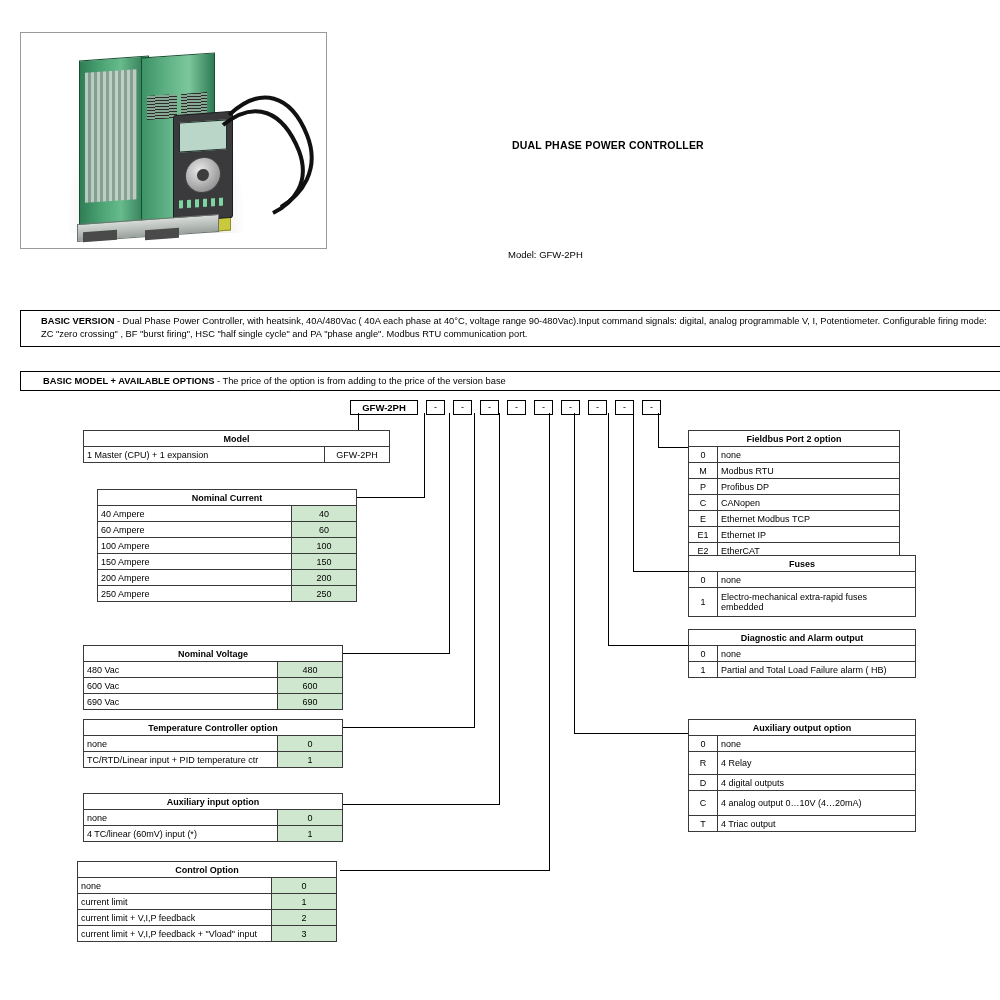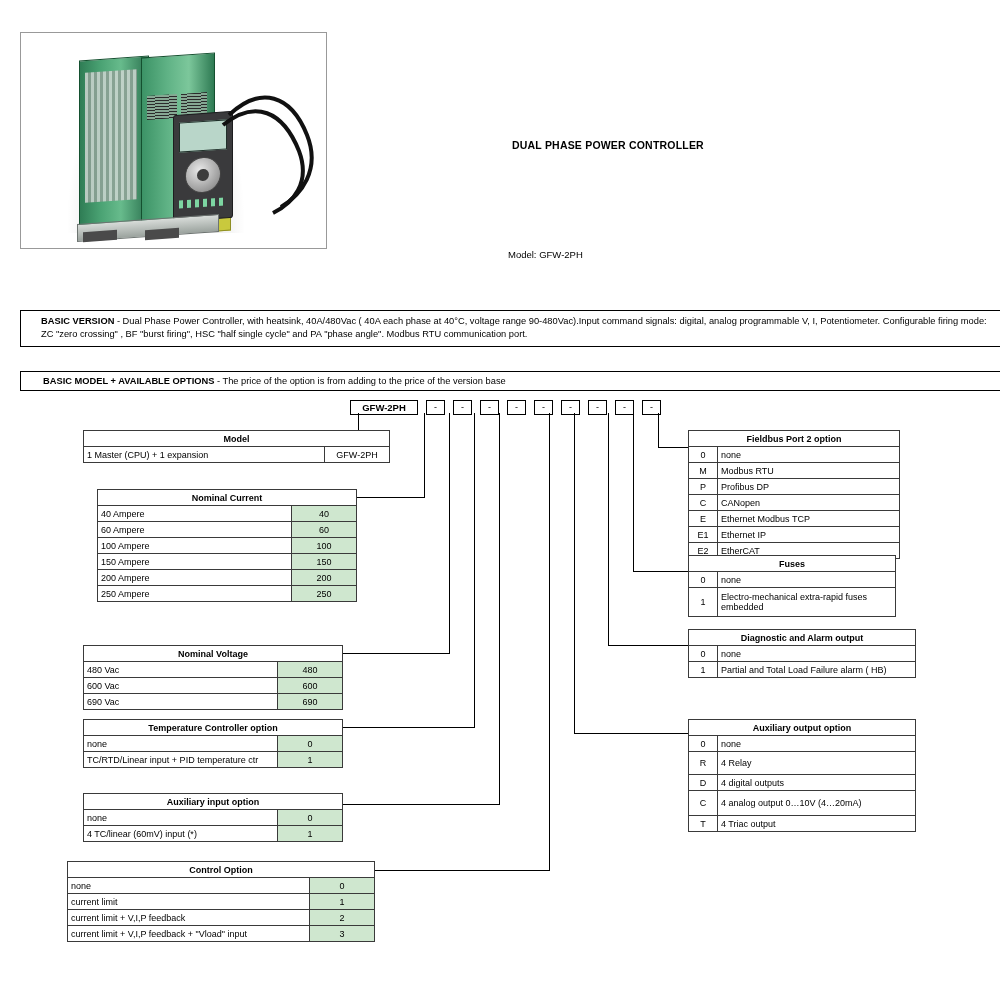--- a/index.html
+++ b/index.html
@@ -303,21 +303,21 @@
         <td>none</td>
         <td class="codecol green" style="width:58px;">0</td>
       </tr>
   <tr>
         <td>4 TC/linear (60mV) input (*)</td>
         <td class="codecol green">1</td>
       </tr>
 </tbody>
   </table>
 
-<table class="opt tbl" id="t-control" style="left:67px;top:861px;width:308px;">
+<table class="opt tbl" id="t-control" style="left:77px;top:861px;width:260px;">
   <tbody>
       <tr>
         <th colspan="2">Control Option</th>
       </tr>
   <tr>
         <td>none</td>
         <td class="codecol green" style="width:58px;">0</td>
       </tr>
   <tr>
         <td>current limit</td>
@@ -363,21 +363,21 @@
         <td class="keycol">E1</td>
         <td>Ethernet IP</td>
       </tr>
   <tr>
         <td class="keycol">E2</td>
         <td>EtherCAT</td>
       </tr>
 </tbody>
   </table>
 
-<table class="opt tbl" id="t-fuses" style="left:688px;top:555px;width:208px;">
+<table class="opt tbl" id="t-fuses" style="left:688px;top:555px;width:228px;">
   <tbody>
       <tr>
         <th colspan="2">Fuses</th>
       </tr>
   <tr>
         <td class="keycol">0</td>
         <td>none</td>
       </tr>
   <tr>
         <td class="keycol">1</td>

